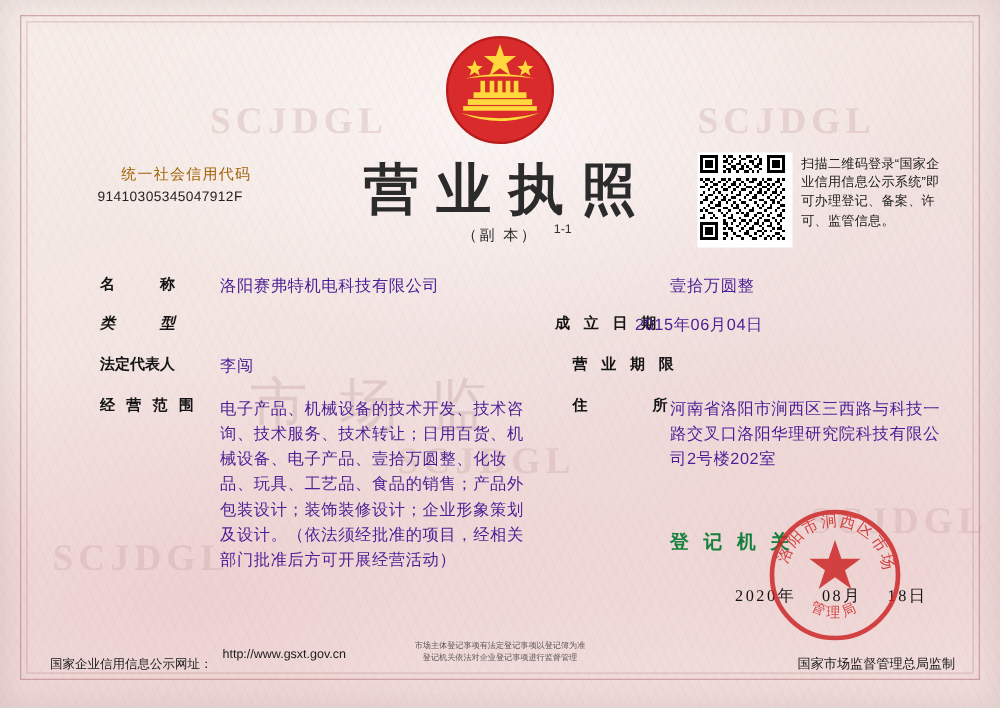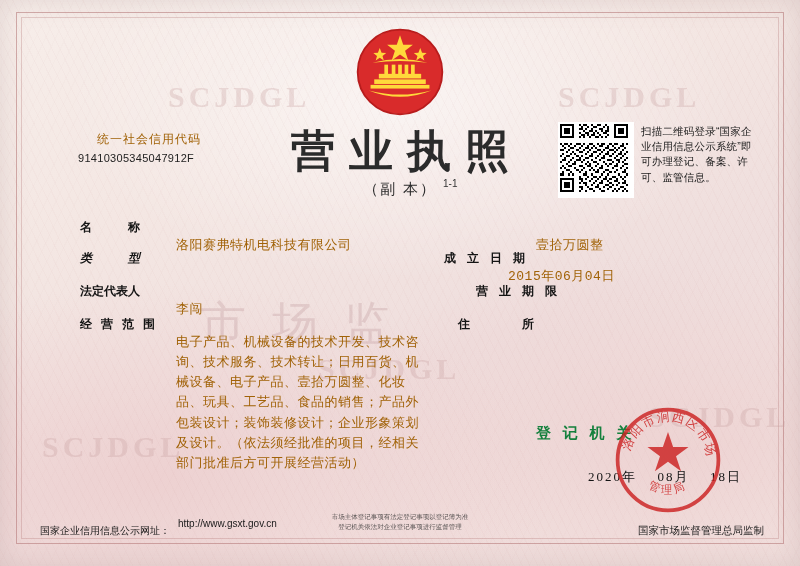--- a/index.html
+++ b/index.html
@@ -108,21 +108,21 @@
     letter-spacing: 14px;
     color: #2b2b2b;
     text-indent: 14px;
   }
   .subtitle {
     position: absolute;
     left: 50%;
     transform: translateX(-50%);
     top: 180px;
     font-family: "Liberation Serif", serif;
-    font-size: 15px;
+    font-size: 12px;
     color: #2b2b2b;
     letter-spacing: 2px;
   }
   .subtitle-sup {
     position: absolute;
     left: 443px;
     top: 178px;
     font-size: 10px;
     color: #333;
   }
@@ -174,25 +174,24 @@
     font-size: 12px;
     color: #141414;
     font-weight: bold;
     font-family: "Liberation Serif", serif;
     letter-spacing: 4px;
     white-space: nowrap;
   }
   .field-value {
     position: absolute;
     font-size: 13px;
-    color: #a16207;
-    font-family: Liberation Mono, monospace;
+    color: #4c1d95;
+    font-family: Liberation Sans, sans-serif;
     letter-spacing: 0.5px;
     white-space: nowrap;
-    margin-top: 16px;
   }
   .field-value.wrap {
     white-space: normal;
     line-height: 1.55;
   }
 
   
   .reg-auth {
     position: absolute;
     left: 536px;
@@ -583,23 +582,24 @@
   <div class="field-value" style="left:176px; top:284px;">李闯</div>
 
   <div class="field-label" style="left:80px; top:316px; letter-spacing:3px;">经 营 范 围</div>
   <div class="field-value wrap" style="left:176px; top:317px; width:256px;">电子产品、机械设备的技术开发、技术咨询、技术服务、技术转让；日用百货、机械设备、电子产品、壹拾万圆整、化妆品、玩具、工艺品、食品的销售；产品外包装设计；装饰装修设计；企业形象策划及设计。（依法须经批准的项目，经相关部门批准后方可开展经营活动）</div>
 
   <div class="field-value" style="left:536px; top:220px;">壹拾万圆整</div>
 
   <div class="field-label" style="left:444px; top:250px;">成 立 日 期</div>
   <div class="field-value" style="left:508px; top:251px;">2015年06月04日</div>
 
-  <div class="field-label" style="left:476px; top:283px;">营 业 期 限</div>
+  <div class="field-label" style="left:458px; top:283px;">营 业 期 限</div>
 
   <div class="field-label" style="left:458px; top:316px;">住　　　所</div>
+  <div class="field-value wrap" style="left:536px; top:317px; width:224px;">河南省洛阳市涧西区三西路与科技一路交叉口洛阳华理研究院科技有限公司2号楼202室</div>
 
   <div class="reg-auth">登 记 机 关</div>
 
   <div class="date-line">
     <span>2020</span><span>年</span>
     <span style="display:inline-block;width:10px"></span>
     <span>08</span><span>月</span>
     <span style="display:inline-block;width:10px"></span>
     <span>18</span><span>日</span>
   </div>

